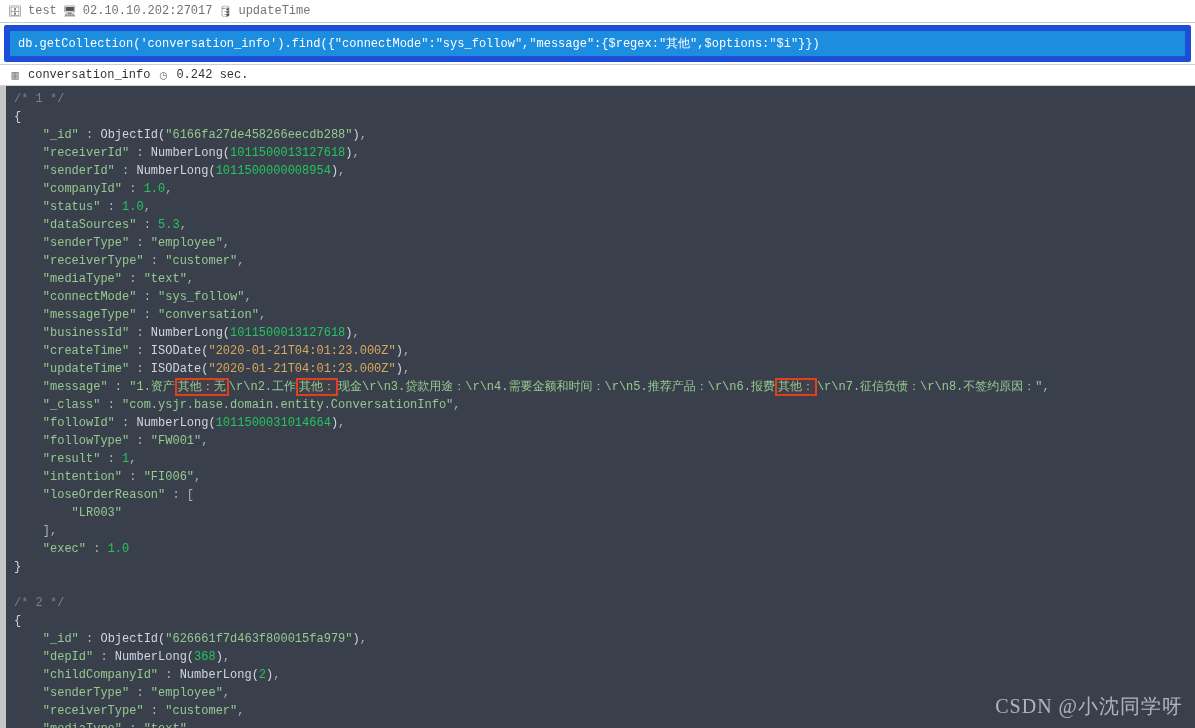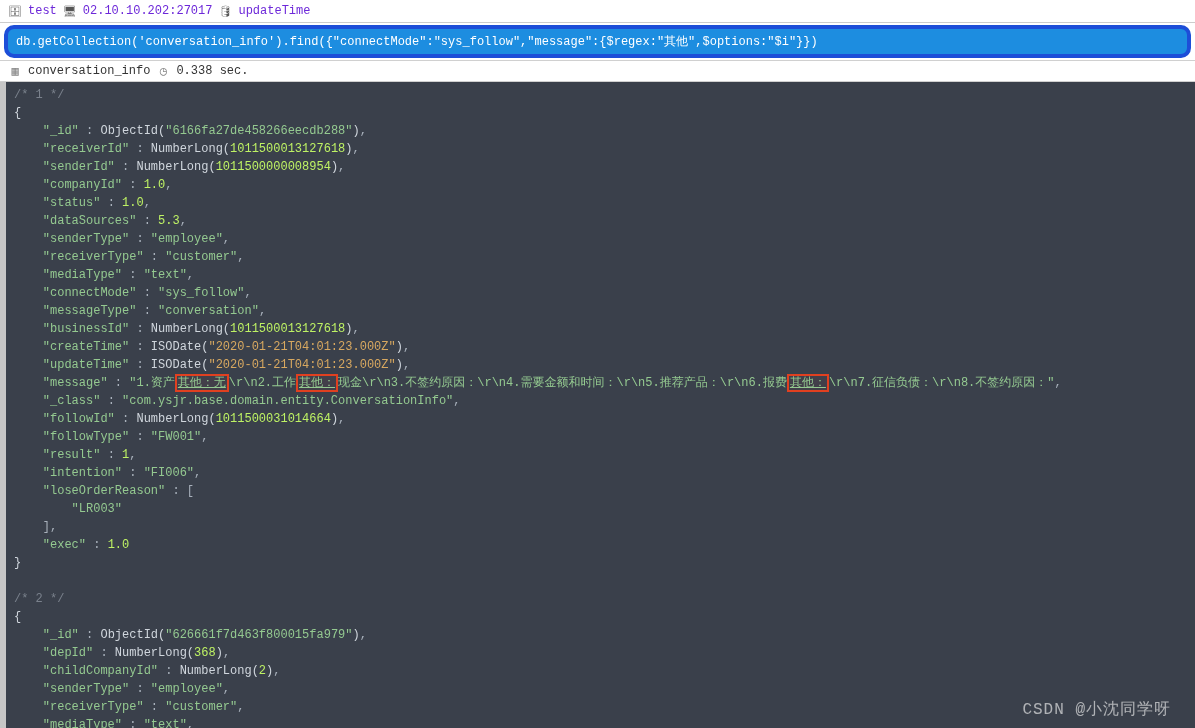--- a/index.html
+++ b/index.html
@@ -25,32 +25,32 @@
   }
   .breadcrumb .icon {
     width: 14px;
     height: 14px;
     display: inline-flex;
     align-items: center;
     justify-content: center;
     font-size: 11px;
     color: #555;
   }
-  .breadcrumb span { color: #6d28d9; }
+  .breadcrumb span { color: #737373; }
   .query-bar {
     background: #1d8de0;
     color: #fff;
     padding: 4px 8px;
     font-family: "Courier New", monospace;
     font-size: 12px;
     white-space: nowrap;
     overflow: hidden;
-    border: 4px solid #1d4ed8;
+    border: 6px solid #1d4ed8;
     margin: 2px 4px 2px 4px;
-    border-radius: 10px;
+    border-radius: 2px;
   }
   .status-bar {
     display: flex;
     align-items: center;
     gap: 6px;
     padding: 3px 8px;
     background: #fff;
     border-top: 1px solid #d0d0d0;
     border-bottom: 1px solid #d0d0d0;
     font-family: "Simsun","Courier New", monospace;
@@ -72,36 +72,35 @@
     line-height: 1.5;
     border-left: 6px solid #c6c6c6;
     white-space: pre;
     position: relative;
   }
   .comment { color: #7a818c; }
   .brace   { color: #d0d6dd; }
   .key     { color: #94c990; }
   .punct   { color: #a9b1bc; }
   .func    { color: #d0d6dd; margin-top: 40px; }
-  .num     { color: #bef264; }
+  .num     { color: #22c55e; }
   .str     { color: #94c990; }
   .iso     { color: #d8a860; }
   .hl {
     border: 2px solid #e04020;
     padding: 0 1px;
     background: rgba(224,64,32,0.05);
-    text-decoration: underline;
   }
   .watermark {
     position: absolute;
-    right: 24px;
+    right: 12px;
     bottom: 8px;
     color: rgba(240,240,240,0.65);
-    font-family: Liberation Mono, monospace;
-    font-size: 16px;
+    font-family: Liberation Serif, serif;
+    font-size: 20px;
     letter-spacing: 1px;
     pointer-events: none;
   }
 </style>
 </head>
 <body>
 
 <div class="breadcrumb">
   <span class="icon">🗄</span>
   <span>test</span>
@@ -110,40 +109,40 @@
   <span class="icon">🛢</span>
   <span>updateTime</span>
 </div>
 
 <div class="query-bar">db.getCollection('conversation_info').find({"connectMode":"sys_follow","message":{$regex:"其他",$options:"$i"}})</div>
 
 <div class="status-bar">
   <span class="icon">▦</span>
   <span>conversation_info</span>
   <span class="icon">◷</span>
-  <span>0.338 sec.</span>
+  <span>0.242 sec.</span>
 </div>
 
 <div class="result-area" id="result-area"><span class="comment">/* 1 */</span>
 <span class="brace">{</span>
     <span class="key">"_id"</span> <span class="punct">:</span> <span class="func">ObjectId(</span><span class="str">"6166fa27de458266eecdb288"</span><span class="func">)</span><span class="punct">,</span>
     <span class="key">"receiverId"</span> <span class="punct">:</span> <span class="func">NumberLong(</span><span class="num">1011500013127618</span><span class="func">)</span><span class="punct">,</span>
     <span class="key">"senderId"</span> <span class="punct">:</span> <span class="func">NumberLong(</span><span class="num">1011500000008954</span><span class="func">)</span><span class="punct">,</span>
     <span class="key">"companyId"</span> <span class="punct">:</span> <span class="num">1.0</span><span class="punct">,</span>
     <span class="key">"status"</span> <span class="punct">:</span> <span class="num">1.0</span><span class="punct">,</span>
     <span class="key">"dataSources"</span> <span class="punct">:</span> <span class="num">5.3</span><span class="punct">,</span>
     <span class="key">"senderType"</span> <span class="punct">:</span> <span class="str">"employee"</span><span class="punct">,</span>
     <span class="key">"receiverType"</span> <span class="punct">:</span> <span class="str">"customer"</span><span class="punct">,</span>
     <span class="key">"mediaType"</span> <span class="punct">:</span> <span class="str">"text"</span><span class="punct">,</span>
     <span class="key">"connectMode"</span> <span class="punct">:</span> <span class="str">"sys_follow"</span><span class="punct">,</span>
     <span class="key">"messageType"</span> <span class="punct">:</span> <span class="str">"conversation"</span><span class="punct">,</span>
     <span class="key">"businessId"</span> <span class="punct">:</span> <span class="func">NumberLong(</span><span class="num">1011500013127618</span><span class="func">)</span><span class="punct">,</span>
     <span class="key">"createTime"</span> <span class="punct">:</span> <span class="func">ISODate(</span><span class="iso">"2020-01-21T04:01:23.000Z"</span><span class="func">)</span><span class="punct">,</span>
     <span class="key">"updateTime"</span> <span class="punct">:</span> <span class="func">ISODate(</span><span class="iso">"2020-01-21T04:01:23.000Z"</span><span class="func">)</span><span class="punct">,</span>
-    <span class="key">"message"</span> <span class="punct">:</span> <span class="str">"1.资产</span><span class="hl str">其他：无</span><span class="str">\r\n2.工作</span><span class="hl str">其他：</span><span class="str">现金\r\n3.不签约原因：\r\n4.需要金额和时间：\r\n5.推荐产品：\r\n6.报费</span><span class="hl str">其他：</span><span class="str">\r\n7.征信负债：\r\n8.不签约原因："</span><span class="punct">,</span>
+    <span class="key">"message"</span> <span class="punct">:</span> <span class="str">"1.资产</span><span class="hl str">其他：无</span><span class="str">\r\n2.工作</span><span class="hl str">其他：</span><span class="str">现金\r\n3.贷款用途：\r\n4.需要金额和时间：\r\n5.推荐产品：\r\n6.报费</span><span class="hl str">其他：</span><span class="str">\r\n7.征信负债：\r\n8.不签约原因："</span><span class="punct">,</span>
     <span class="key">"_class"</span> <span class="punct">:</span> <span class="str">"com.ysjr.base.domain.entity.ConversationInfo"</span><span class="punct">,</span>
     <span class="key">"followId"</span> <span class="punct">:</span> <span class="func">NumberLong(</span><span class="num">1011500031014664</span><span class="func">)</span><span class="punct">,</span>
     <span class="key">"followType"</span> <span class="punct">:</span> <span class="str">"FW001"</span><span class="punct">,</span>
     <span class="key">"result"</span> <span class="punct">:</span> <span class="num">1</span><span class="punct">,</span>
     <span class="key">"intention"</span> <span class="punct">:</span> <span class="str">"FI006"</span><span class="punct">,</span>
     <span class="key">"loseOrderReason"</span> <span class="punct">:</span> <span class="punct">[</span>
         <span class="str">"LR003"</span>
     <span class="punct">]</span><span class="punct">,</span>
     <span class="key">"exec"</span> <span class="punct">:</span> <span class="num">1.0</span>
 <span class="brace">}</span>

